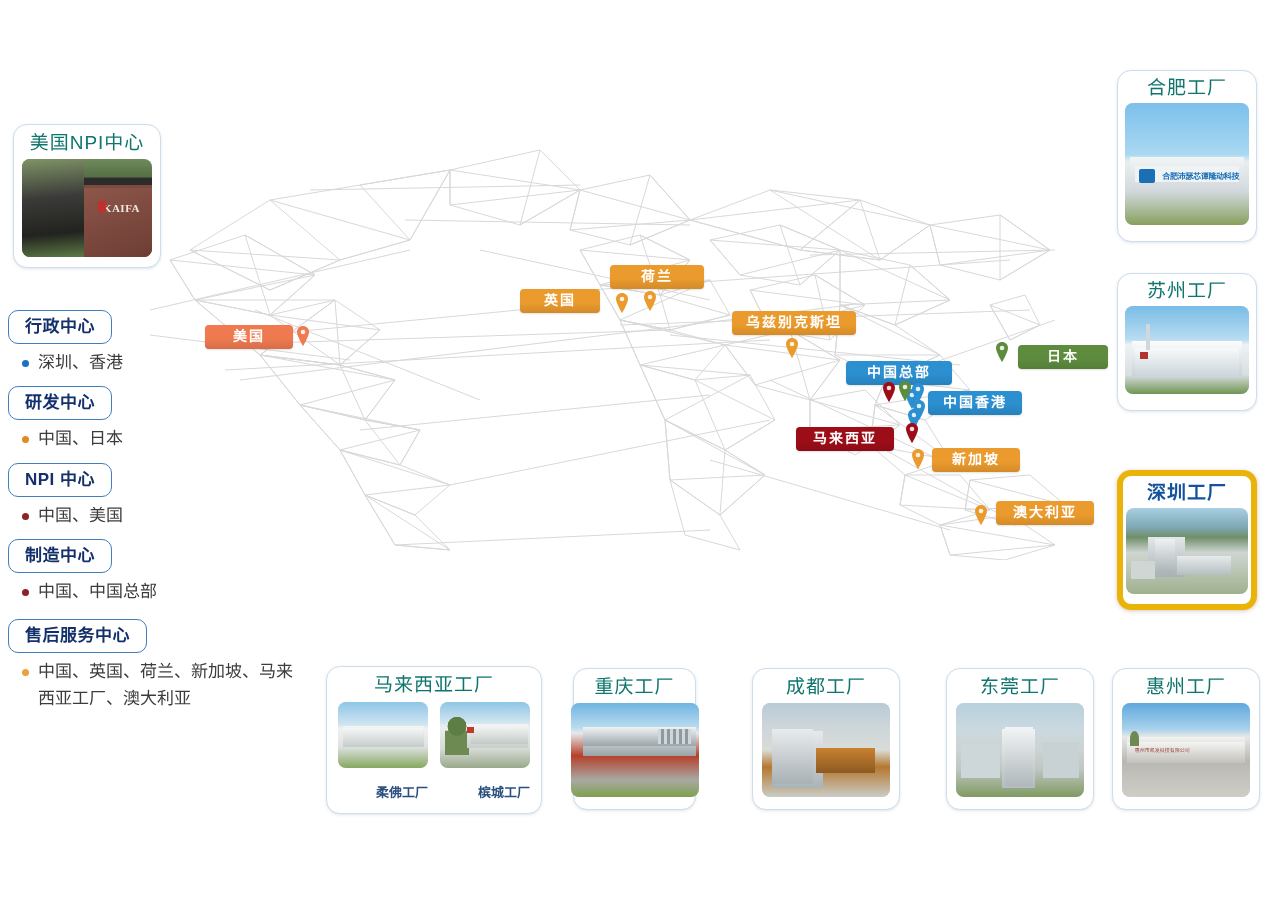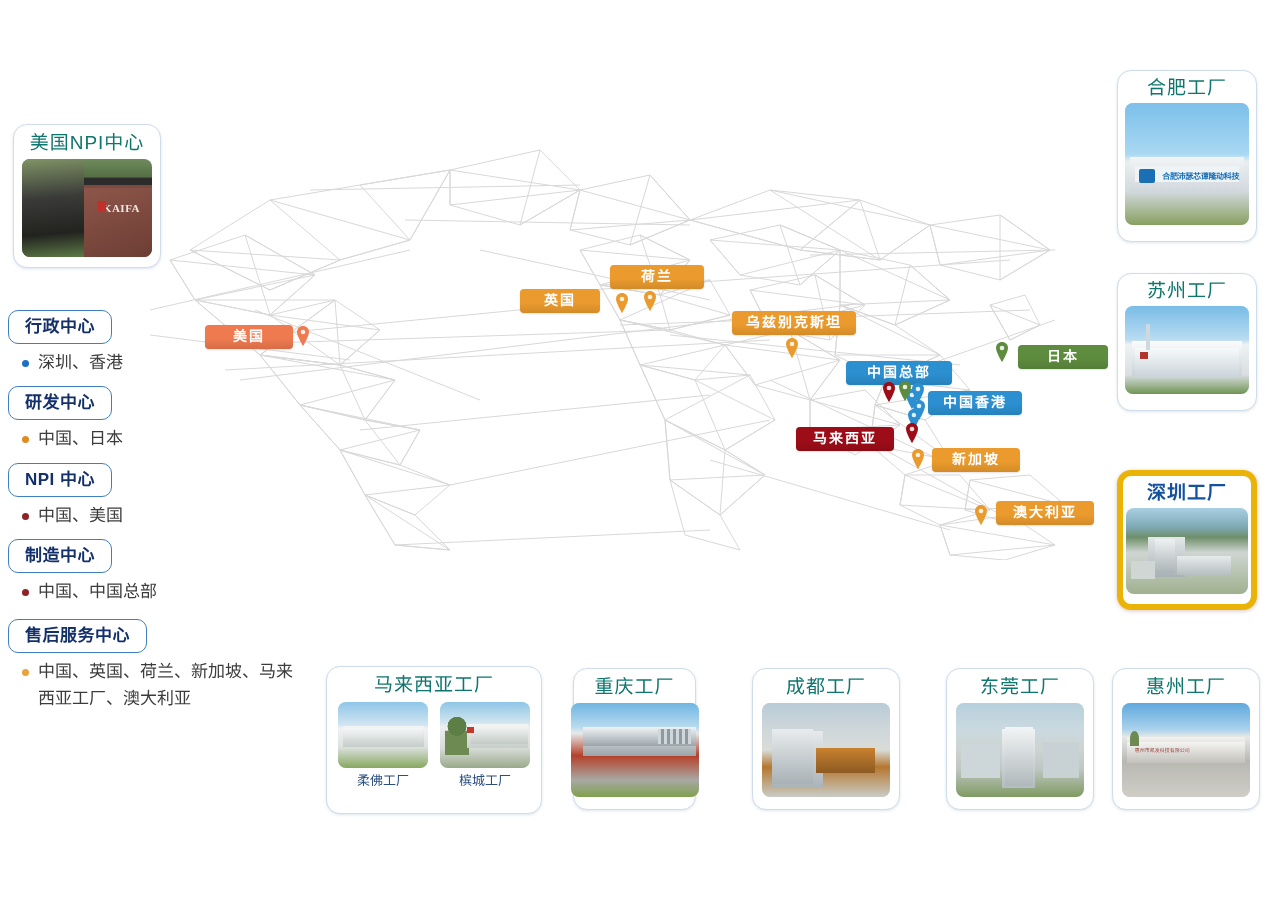--- a/index.html
+++ b/index.html
@@ -125,21 +125,21 @@
 
   .ph-dongguan{background:linear-gradient(180deg,#b7d0dc 0%,#cad9e0 28%,#cdd4d2 48%,#bfc7c3 70%,#7f9a62 100%);}
   .ph-dongguan:after{content:"";position:absolute;left:36%;top:28%;width:26%;height:62%;
       background:linear-gradient(180deg,#f0f3f4,#b4bcbf);}
 
   .ph-huizhou{background:linear-gradient(180deg,#5fa8dd 0%,#a9d2ec 28%,#e6e8e6 36%,#b8b8b2 62%,#cfcdc6 100%);}
   .ph-huizhou:after{content:"";position:absolute;left:4%;top:36%;width:92%;height:26%;
       background:linear-gradient(180deg,#f2f2f0,#c2c0ba);}
 
   .sub-label{
-    font-size:13px;color:#2b4f7e;text-align:center;margin-top:2px;white-space:nowrap;
+    font-size:13px;color:#2b4f7e;text-align:right;margin-top:14px;white-space:nowrap;font-weight:bold;
   }
 </style>
 </head>
 <body>
 
 <div id="stage">
 
   <div id="map-layer">
     <svg viewBox="0 0 1000 430" xmlns="http://www.w3.org/2000/svg" aria-hidden="true">
       <g id="mesh" fill="none" stroke="#d8d8d8" stroke-width="1">

